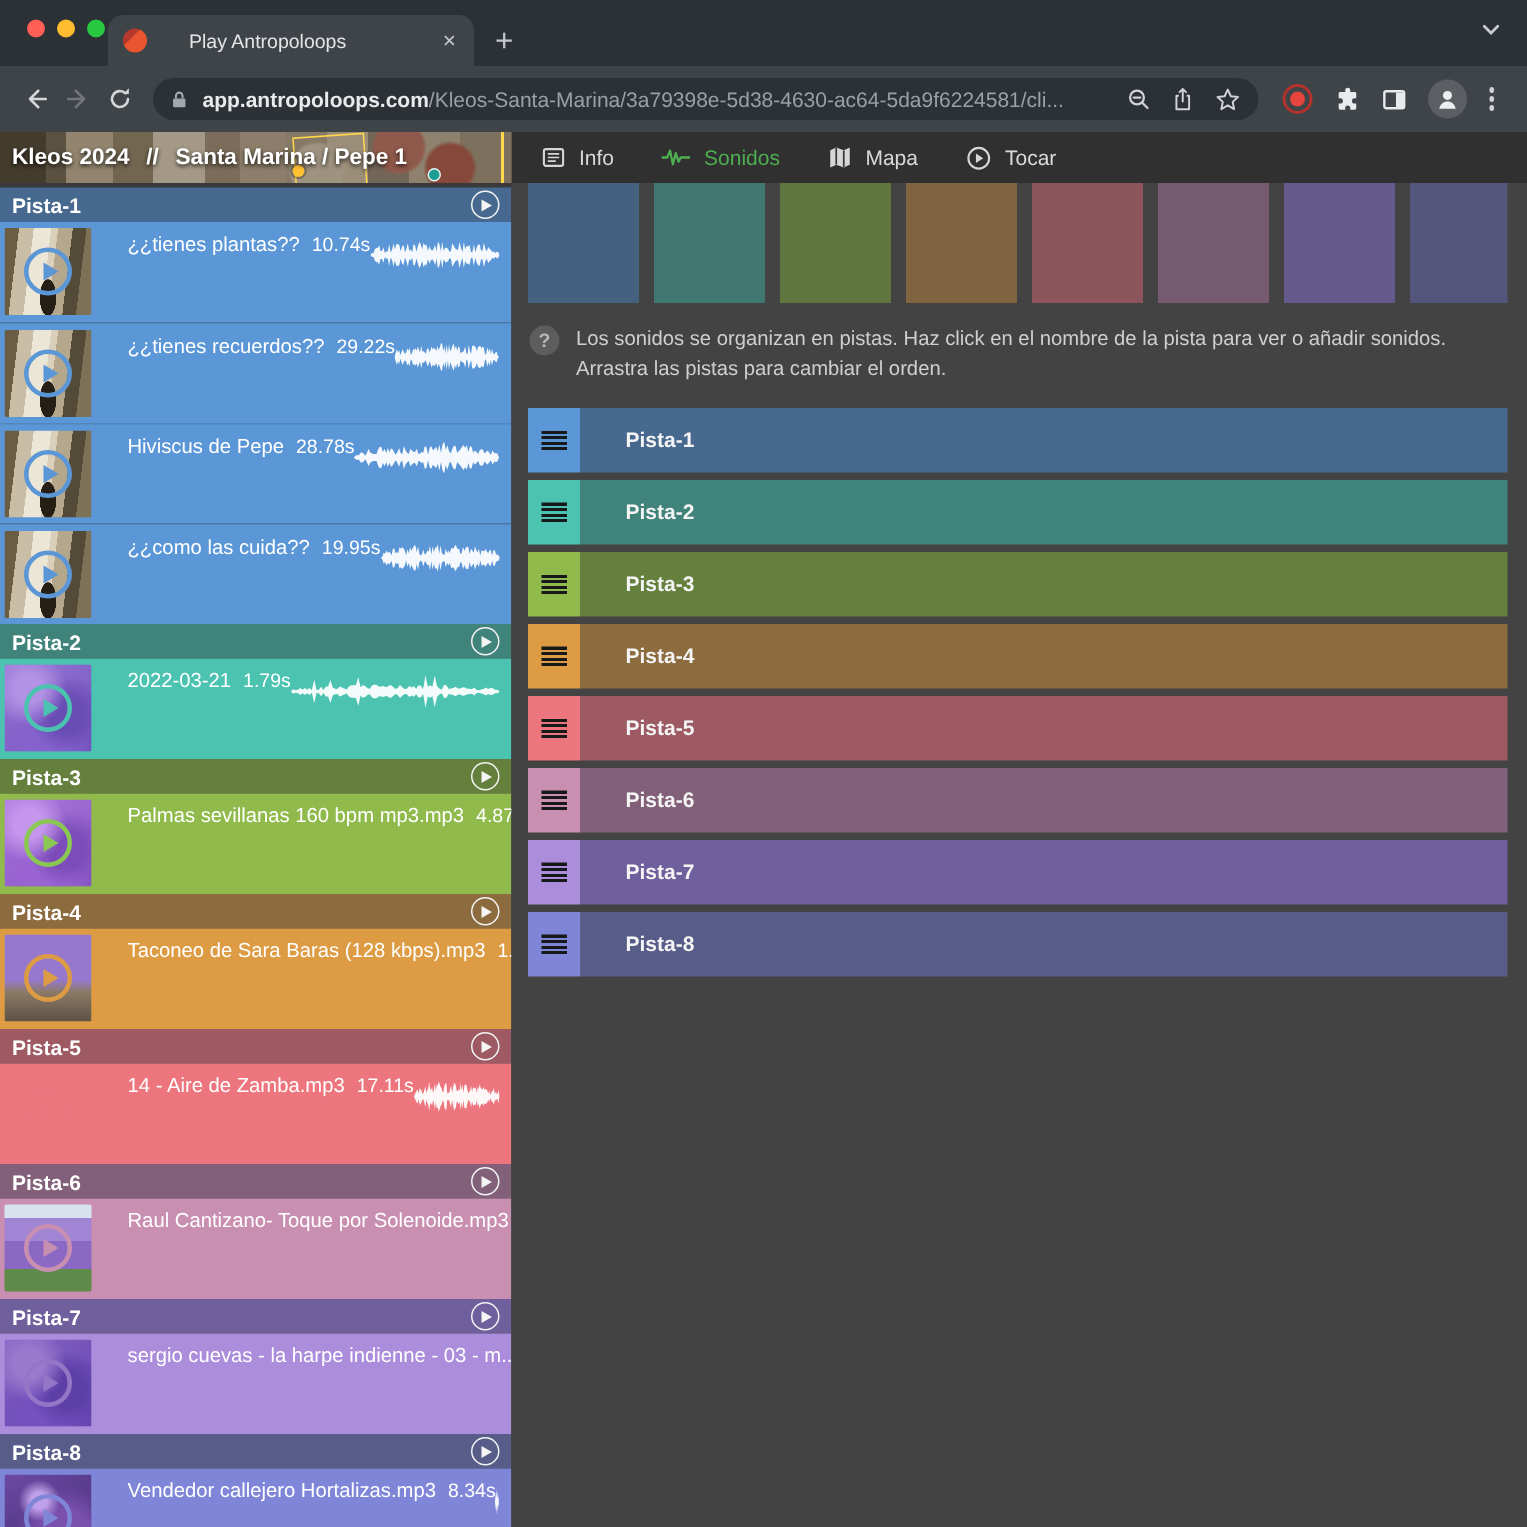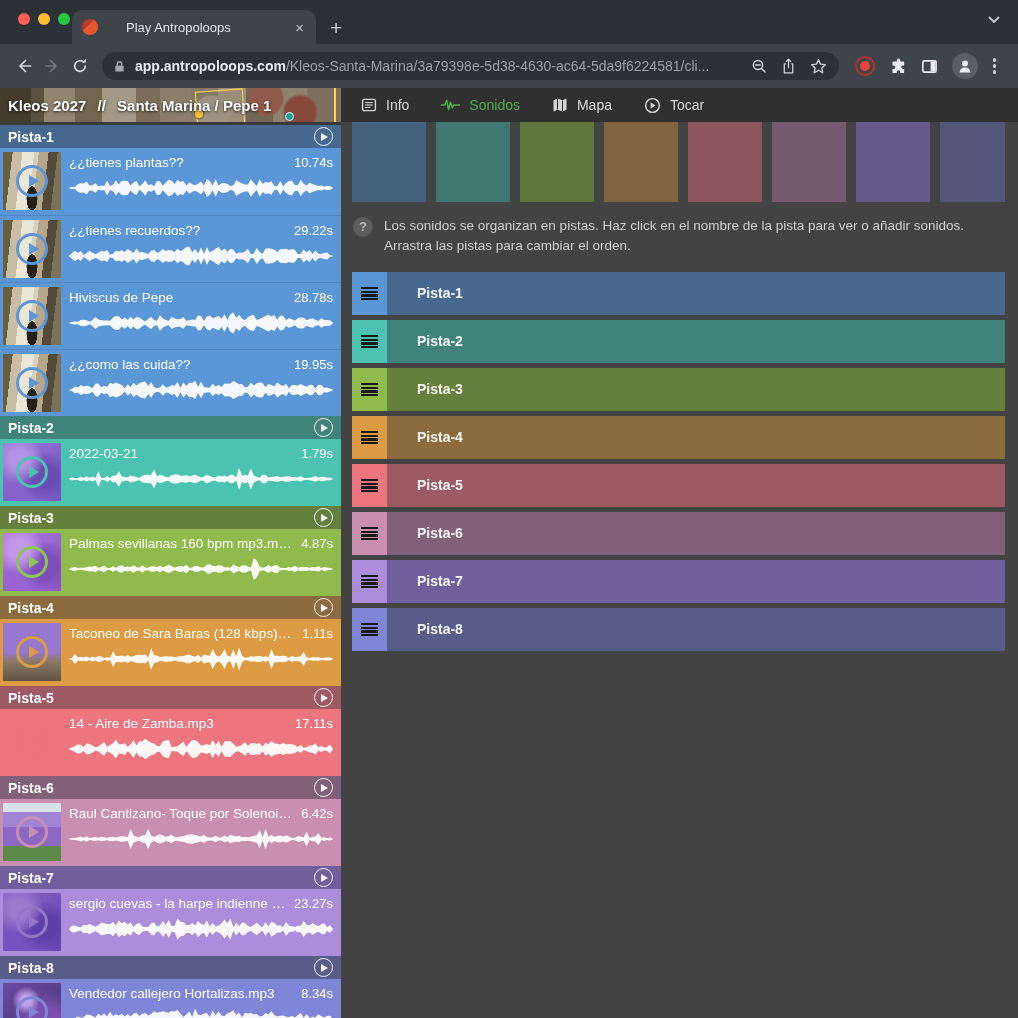--- a/index.html
+++ b/index.html
@@ -80,21 +80,21 @@
       display:flex;align-items:center;justify-content:center;box-sizing:border-box;}
   .play-ring::after{content:'';border-left:7px solid #f4f4f4;border-top:4.5px solid transparent;
       border-bottom:4.5px solid transparent;margin-left:2px;}
   .clip{height:67px;background:var(--bright);display:flex;padding:4px 8px 4px 3px;box-sizing:border-box;}
   .clip + .clip{border-top:1px solid rgba(0,0,0,.10);}
   .thumb{width:58px;height:58px;flex:none;position:relative;border-radius:1px;}
   .clip-play{position:absolute;inset:0;margin:auto;width:32px;height:32px;border:3px solid var(--bright);
       border-radius:50%;display:flex;align-items:center;justify-content:center;box-sizing:border-box;}
   .clip-play::after{content:'';border-left:10px solid var(--bright);border-top:6.5px solid transparent;
       border-bottom:6.5px solid transparent;margin-left:3px;}
-  .clip-main{flex:1;min-width:0;padding-left:8px;display:flex;flex-direction:column;}
+  .clip-main{flex:1;min-width:0;padding-left:24px;display:flex;flex-direction:row;}
   .clip-top{display:flex;align-items:baseline;color:#fff;font-size:13.5px;margin-top:3px;}
   .clip-title{flex:1;min-width:0;white-space:nowrap;overflow:hidden;text-overflow:ellipsis;}
   .clip-duration{flex:none;margin-left:8px;font-size:13px;}
   .wave{width:100%;height:26px;margin-top:5px;display:block;}
 
   
   .th0{background:
     radial-gradient(ellipse 9px 20px at 50% 80%,#261f16 0 60%,transparent 62%),
     linear-gradient(97deg,#6b5d44 0 15%,#c9bda6 15% 30%,#ece6d6 30% 48%,#d9cfba 48% 55%,
       #b4a78c 55% 70%,#544a38 70% 84%,#7d7157 84% 100%);}
@@ -229,21 +229,21 @@
     <span class="dots"></span>
   </div>
 
   <div class="appheader">
     <div class="maphead">
       <span class="plot"></span>
       <span class="plot2"></span>
       <span class="pin"></span>
       <span class="geodot"></span>
       <span class="map-title">
-        <span>Kleos 2027</span>
+        <span>Kleos 2024</span>
         <span class="sep">//</span>
         <span>Santa Marina / Pepe 1</span>
       </span>
     </div>
     <div class="appnav">
       <span class="nav-item">
         <svg width="16" height="16" viewBox="0 0 16 16">
             <rect x="1.6" y="2.4" width="12.8" height="11.2" rx="1.5" fill="none" stroke="#d6d6d6" stroke-width="1.4"></rect>
             <line x1="4.2" y1="5.6" x2="11.8" y2="5.6" stroke="#d6d6d6" stroke-width="1.1"></line>
             <line x1="4.2" y1="8" x2="11.8" y2="8" stroke="#d6d6d6" stroke-width="1.1"></line>

